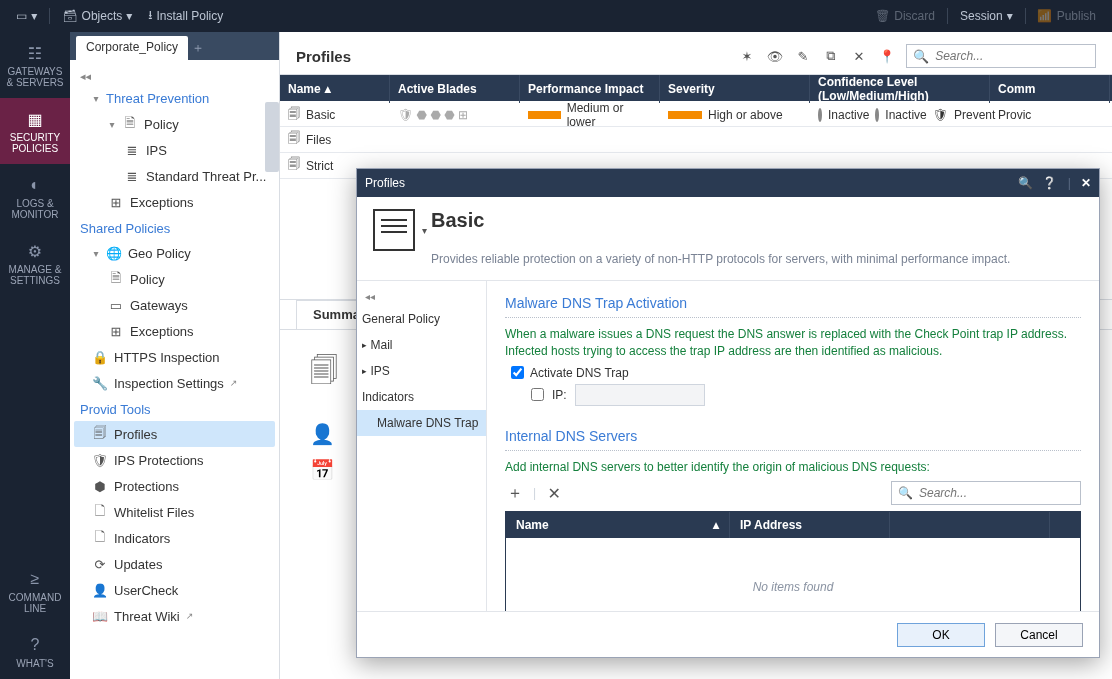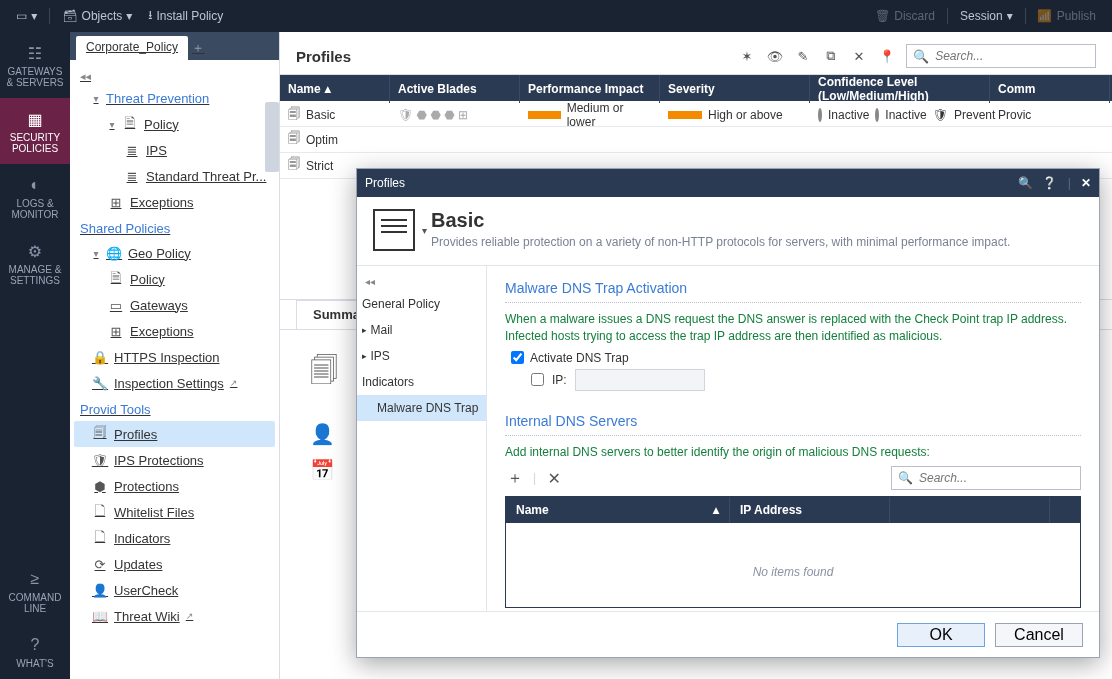--- a/index.html
+++ b/index.html
@@ -14,21 +14,21 @@
 
 
 .nav-rail { position: absolute; left: 0; top: 32px; bottom: 0; width: 70px; background: #1a2332; color: #9aa3b5; display: flex; flex-direction: column; align-items: center; font-size: 10px; text-align: center; }
 .nav-rail .rail-item { width: 100%; padding: 12px 4px 10px; cursor: pointer; }
 .nav-rail .rail-item .ic { height: 18px; display: flex; align-items: center; justify-content: center; margin-bottom: 4px; font-size: 16px; color: #8a95aa; }
 .nav-rail .rail-item.active { background: #6a2246; color: #fff; }
 .nav-rail .rail-item.active .ic { color: #fff; }
 .nav-rail .spacer { flex: 1; }
 
 
-.sidebar { position: absolute; left: 70px; top: 32px; bottom: 0; width: 210px; background: #fff; border-right: 1px solid #d9dde3; overflow: hidden; text-decoration: underline; }
+.sidebar { position: absolute; left: 70px; top: 32px; bottom: 0; width: 210px; background: #fff; border-right: 1px solid #d9dde3; overflow: hidden; }
 .tabs-row { height: 28px; background: #394a61; display: flex; align-items: flex-end; padding-left: 6px; }
 .policy-tab { background: #fff; color: #333; height: 24px; padding: 4px 10px 0; border-radius: 2px 2px 0 0; font-size: 12px; }
 .add-tab { width: 20px; height: 24px; color: #8f9bb0; display: flex; align-items: center; justify-content: center; cursor: pointer; }
 .tree { padding: 8px 4px; font-size: 13px; color: #333; overflow-y: auto; height: calc(100% - 28px); }
 .tree .section-title { color: #3a7bd5; font-size: 13px; padding: 6px 6px 4px; }
 .tree .node { display: flex; align-items: center; gap: 6px; height: 26px; padding: 0 6px; cursor: pointer; border-radius: 2px; }
 .tree .node.indent1 { padding-left: 18px; }
 .tree .node.indent2 { padding-left: 34px; }
 .tree .node.indent3 { padding-left: 50px; }
 .tree .node.selected { background: #cfe6fb; }
@@ -63,21 +63,21 @@
 
 
 .dialog { position: absolute; left: 356px; top: 168px; width: 744px; height: 490px; background: #fff; box-shadow: 0 6px 24px rgba(0,0,0,.35); display: flex; flex-direction: column; border: 1px solid #9aa3b5; }
 .dialog .dlg-titlebar { height: 28px; background: #2a3a52; color: #fff; display: flex; align-items: center; padding: 0 8px; font-size: 12px; }
 .dialog .dlg-titlebar .t-right { margin-left: auto; display: flex; gap: 10px; align-items: center; }
 .dialog .dlg-header { padding: 12px 16px 14px; border-bottom: 1px solid #e2e5ea; display: flex; gap: 16px; }
 .dialog .dlg-header .big-ic { width: 42px; height: 42px; border: 2px solid #333; display: flex; align-items: center; justify-content: center; position: relative; }
 .dialog .dlg-header .big-ic::before { content: ""; position: absolute; left: 6px; right: 6px; top: 8px; height: 2px; box-shadow: 0 0 0 #333, 0 6px 0 #333, 0 12px 0 #333; background: #333; }
 .dialog .dlg-header .big-ic .chev { position: absolute; right: -14px; top: 14px; color: #555; font-size: 10px; }
 .dialog .dlg-header h2 { font-size: 20px; font-weight: 600; }
-.dialog .dlg-header .sub { color: #7a8394; font-size: 12px; margin-top: 3px; }
+.dialog .dlg-header .sub { color: #7a8394; font-size: 12px; margin-top: 20px; }
 .dialog .dlg-body { flex: 1; display: flex; min-height: 0; }
 .dialog .dlg-nav { width: 130px; border-right: 1px solid #e2e5ea; padding: 10px 0; font-size: 12px; }
 .dialog .dlg-nav .item { padding: 6px 5px; cursor: pointer; display: flex; align-items: center; gap: 4px; }
 .dialog .dlg-nav .item.sub { padding-left: 20px; }
 .dialog .dlg-nav .item.selected { background: #cfe6fb; }
 .dialog .dlg-pane { flex: 1; padding: 14px 18px; overflow: auto; font-size: 12px; }
 .dialog .dlg-pane h4 { color: #3a7bd5; font-weight: normal; font-size: 14px; margin-bottom: 6px; }
 .dialog .dlg-pane hr.dots { border: none; border-top: 1px dotted #b9c0cb; margin-bottom: 8px; }
 .dialog .dlg-pane p { color: #15803d; margin-bottom: 6px; line-height: 1.4; }
 .dialog .dlg-pane label.cb { display: flex; align-items: center; gap: 6px; margin: 6px 0 4px 6px; }
@@ -85,21 +85,21 @@
 .dialog .dlg-pane .ip-row input[type=text] { width: 130px; height: 22px; border: 1px solid #cfd5de; background: #f3f4f6; }
 .dialog .dns-toolbar { display: flex; align-items: center; gap: 8px; margin-bottom: 6px; }
 .dialog .dns-toolbar .plus, .dialog .dns-toolbar .x { width: 20px; height: 20px; display: inline-flex; align-items: center; justify-content: center; cursor: pointer; color: #555; font-size: 16px; }
 .dialog .dns-toolbar .search-mini { margin-left: auto; border: 1px solid #b9c0cb; height: 24px; width: 190px; display: flex; align-items: center; padding: 0 6px; gap: 6px; }
 .dialog .dns-toolbar .search-mini input { border: none; outline: none; font-style: italic; font-size: 12px; width: 100%; }
 .dialog .dns-grid { border: 1px solid #2a3a52; }
 .dialog .dns-grid .h { display: grid; grid-template-columns: 1.4fr 1fr 1fr 30px; background: #2a3a52; color: #fff; height: 26px; font-size: 12px; font-weight: 600; }
 .dialog .dns-grid .h > div { padding: 0 10px; display: flex; align-items: center; gap: 4px; border-right: 1px solid #3a4a62; }
 .dialog .dns-grid .empty { height: 70px; display: flex; align-items: center; justify-content: center; color: #8a93a2; font-style: italic; margin-top: 14px; }
 .dialog .dlg-footer { height: 46px; border-top: 1px solid #e2e5ea; display: flex; align-items: center; justify-content: flex-end; gap: 10px; padding: 0 16px; }
-.dialog .btn { width: 88px; height: 24px; border: 1px solid #9aa3b5; background: #f4f6f9; font-size: 16px; cursor: pointer; }
+.dialog .btn { width: 88px; height: 24px; border: 1px solid #9aa3b5; background: #f4f6f9; font-size: 12px; cursor: pointer; }
 .dialog .btn.primary { background: #e8f1fb; border-color: #6fa3db; }
 
 .scrollbar-fake { position: absolute; right: 0; top: 70px; width: 14px; height: 70px; background: #cfd5de; border-radius: 2px; }
 
 
 .u { font-family: "Segoe UI Symbol", sans-serif; }
 </style>
 </head>
 <body>
 
@@ -304,21 +304,21 @@
           <span class="pill-ic"></span>
           <span>Inactive</span>
           <span class="u">🛡</span>
           <span>Prevent</span>
         </div>
       <div>Provic</div>
     </div>
     <div class="row">
       <div>
           <span class="u">🗐</span>
-          <span>Optim</span>
+          <span>Files</span>
         </div>
         <div></div>
         <div></div>
         <div></div>
         <div></div>
         <div></div>
     </div>
     <div class="row">
       <div>
           <span class="u">🗐</span>

